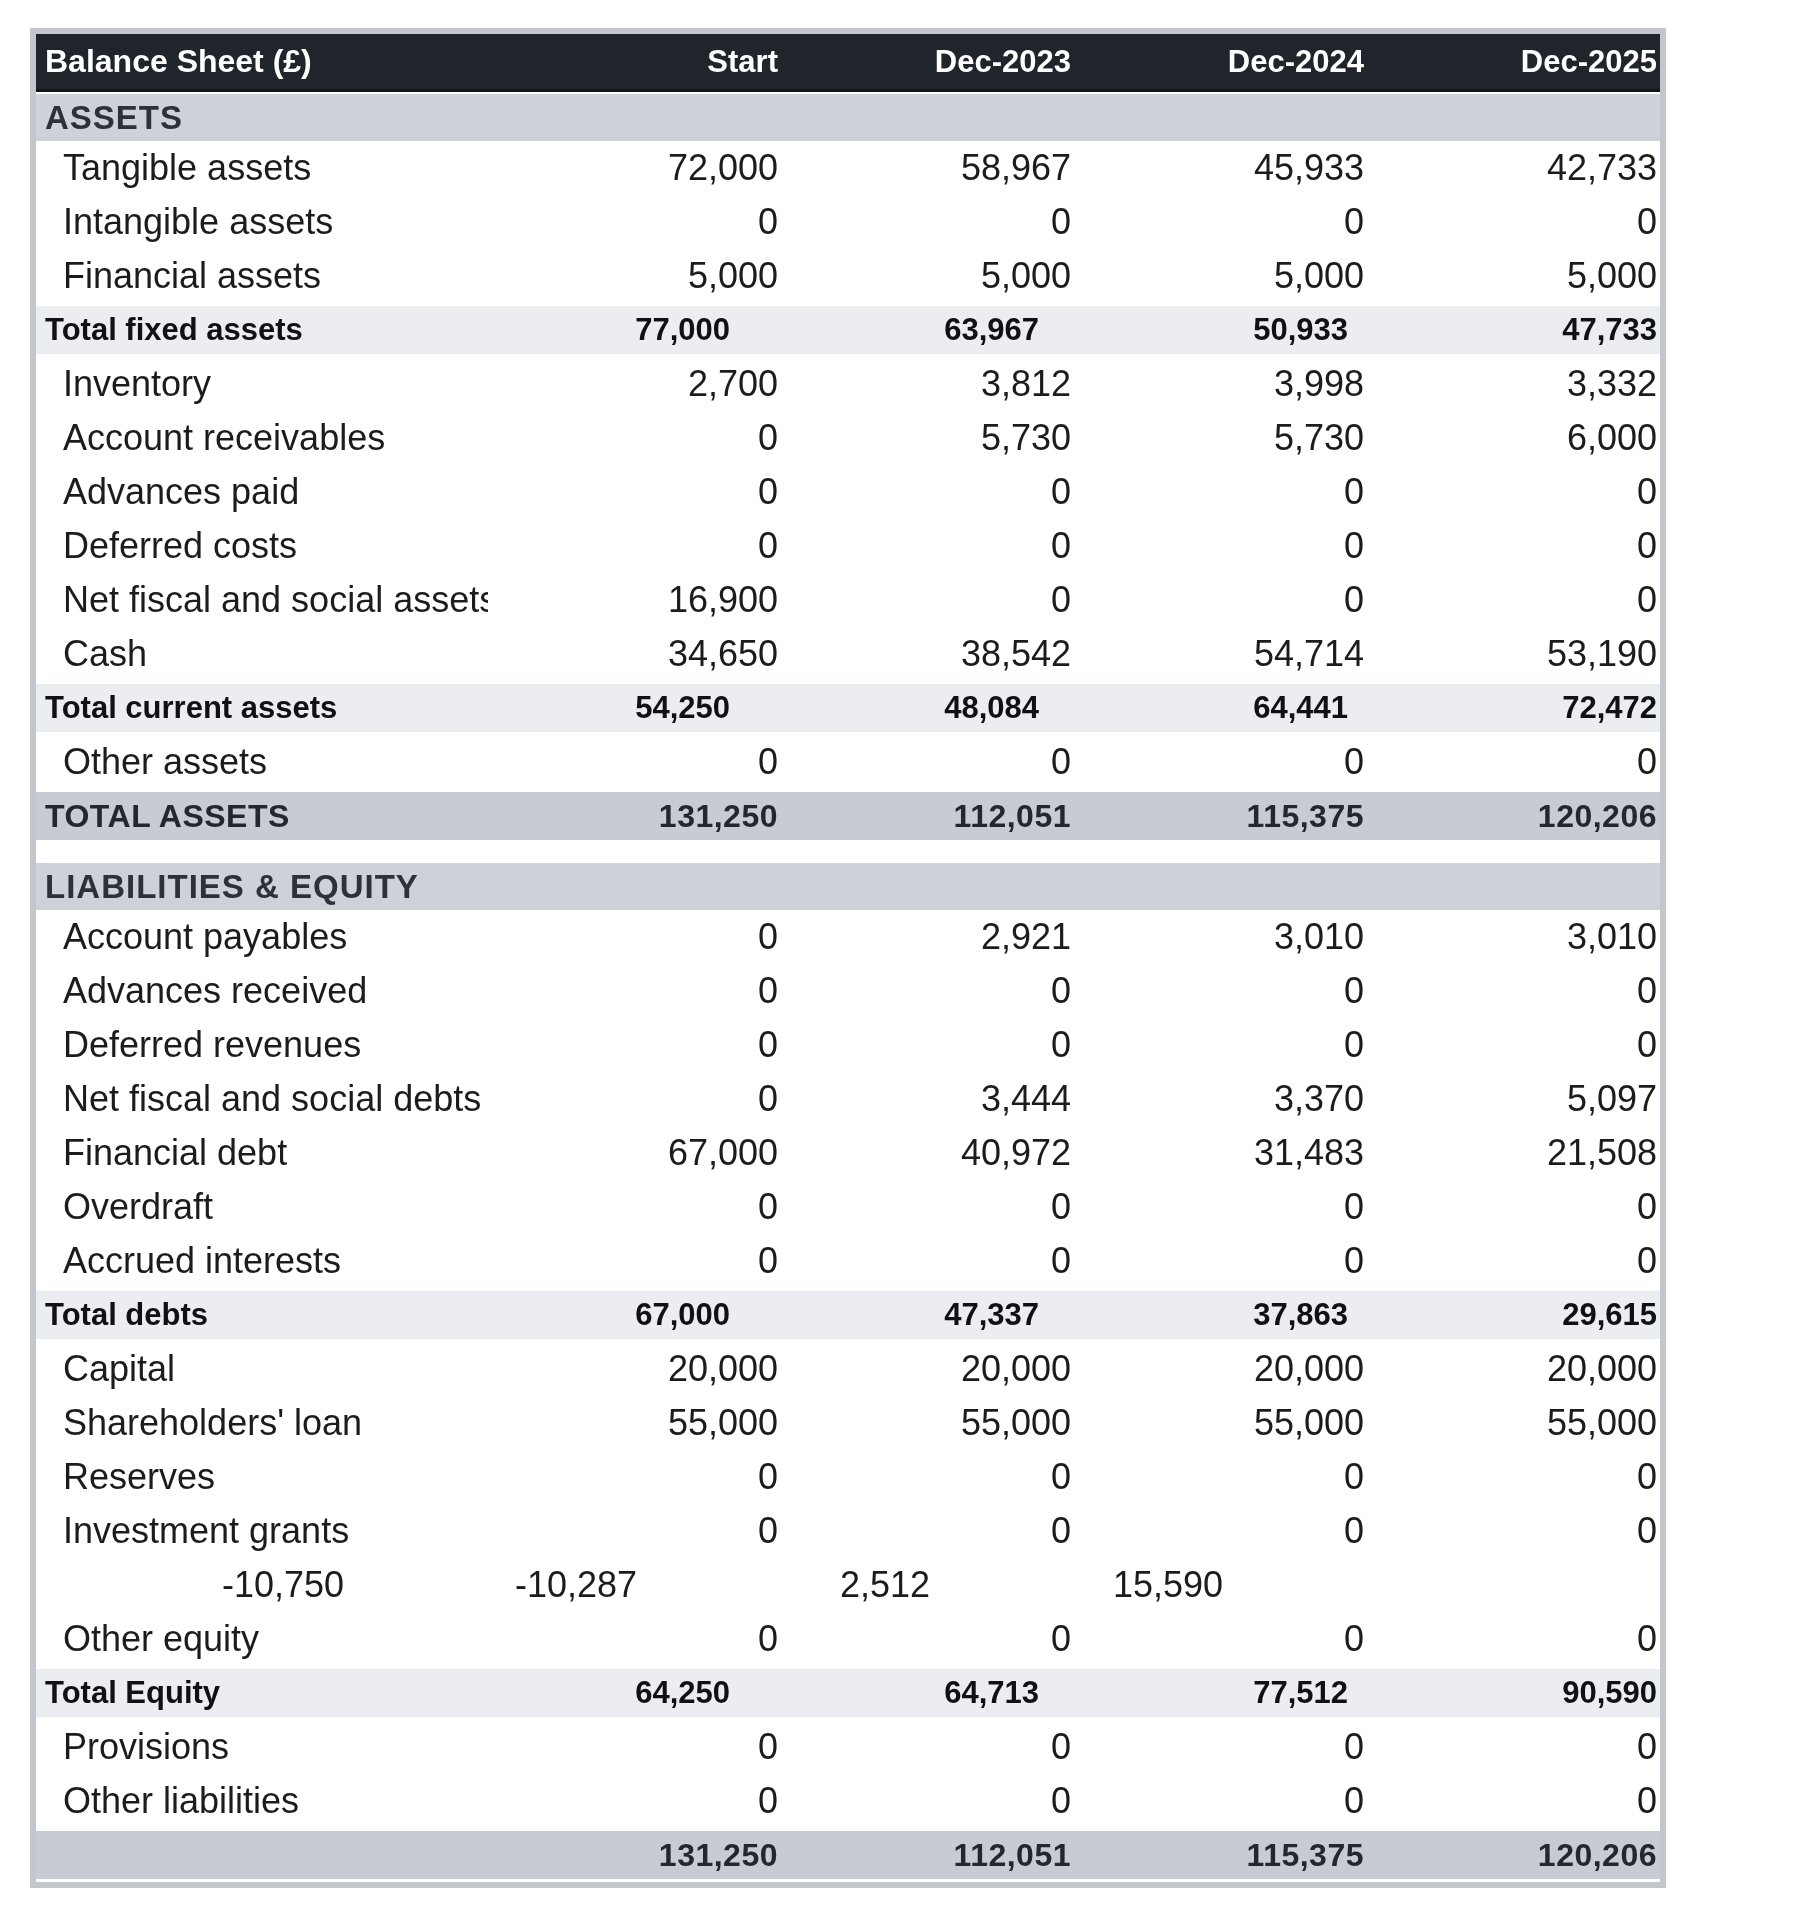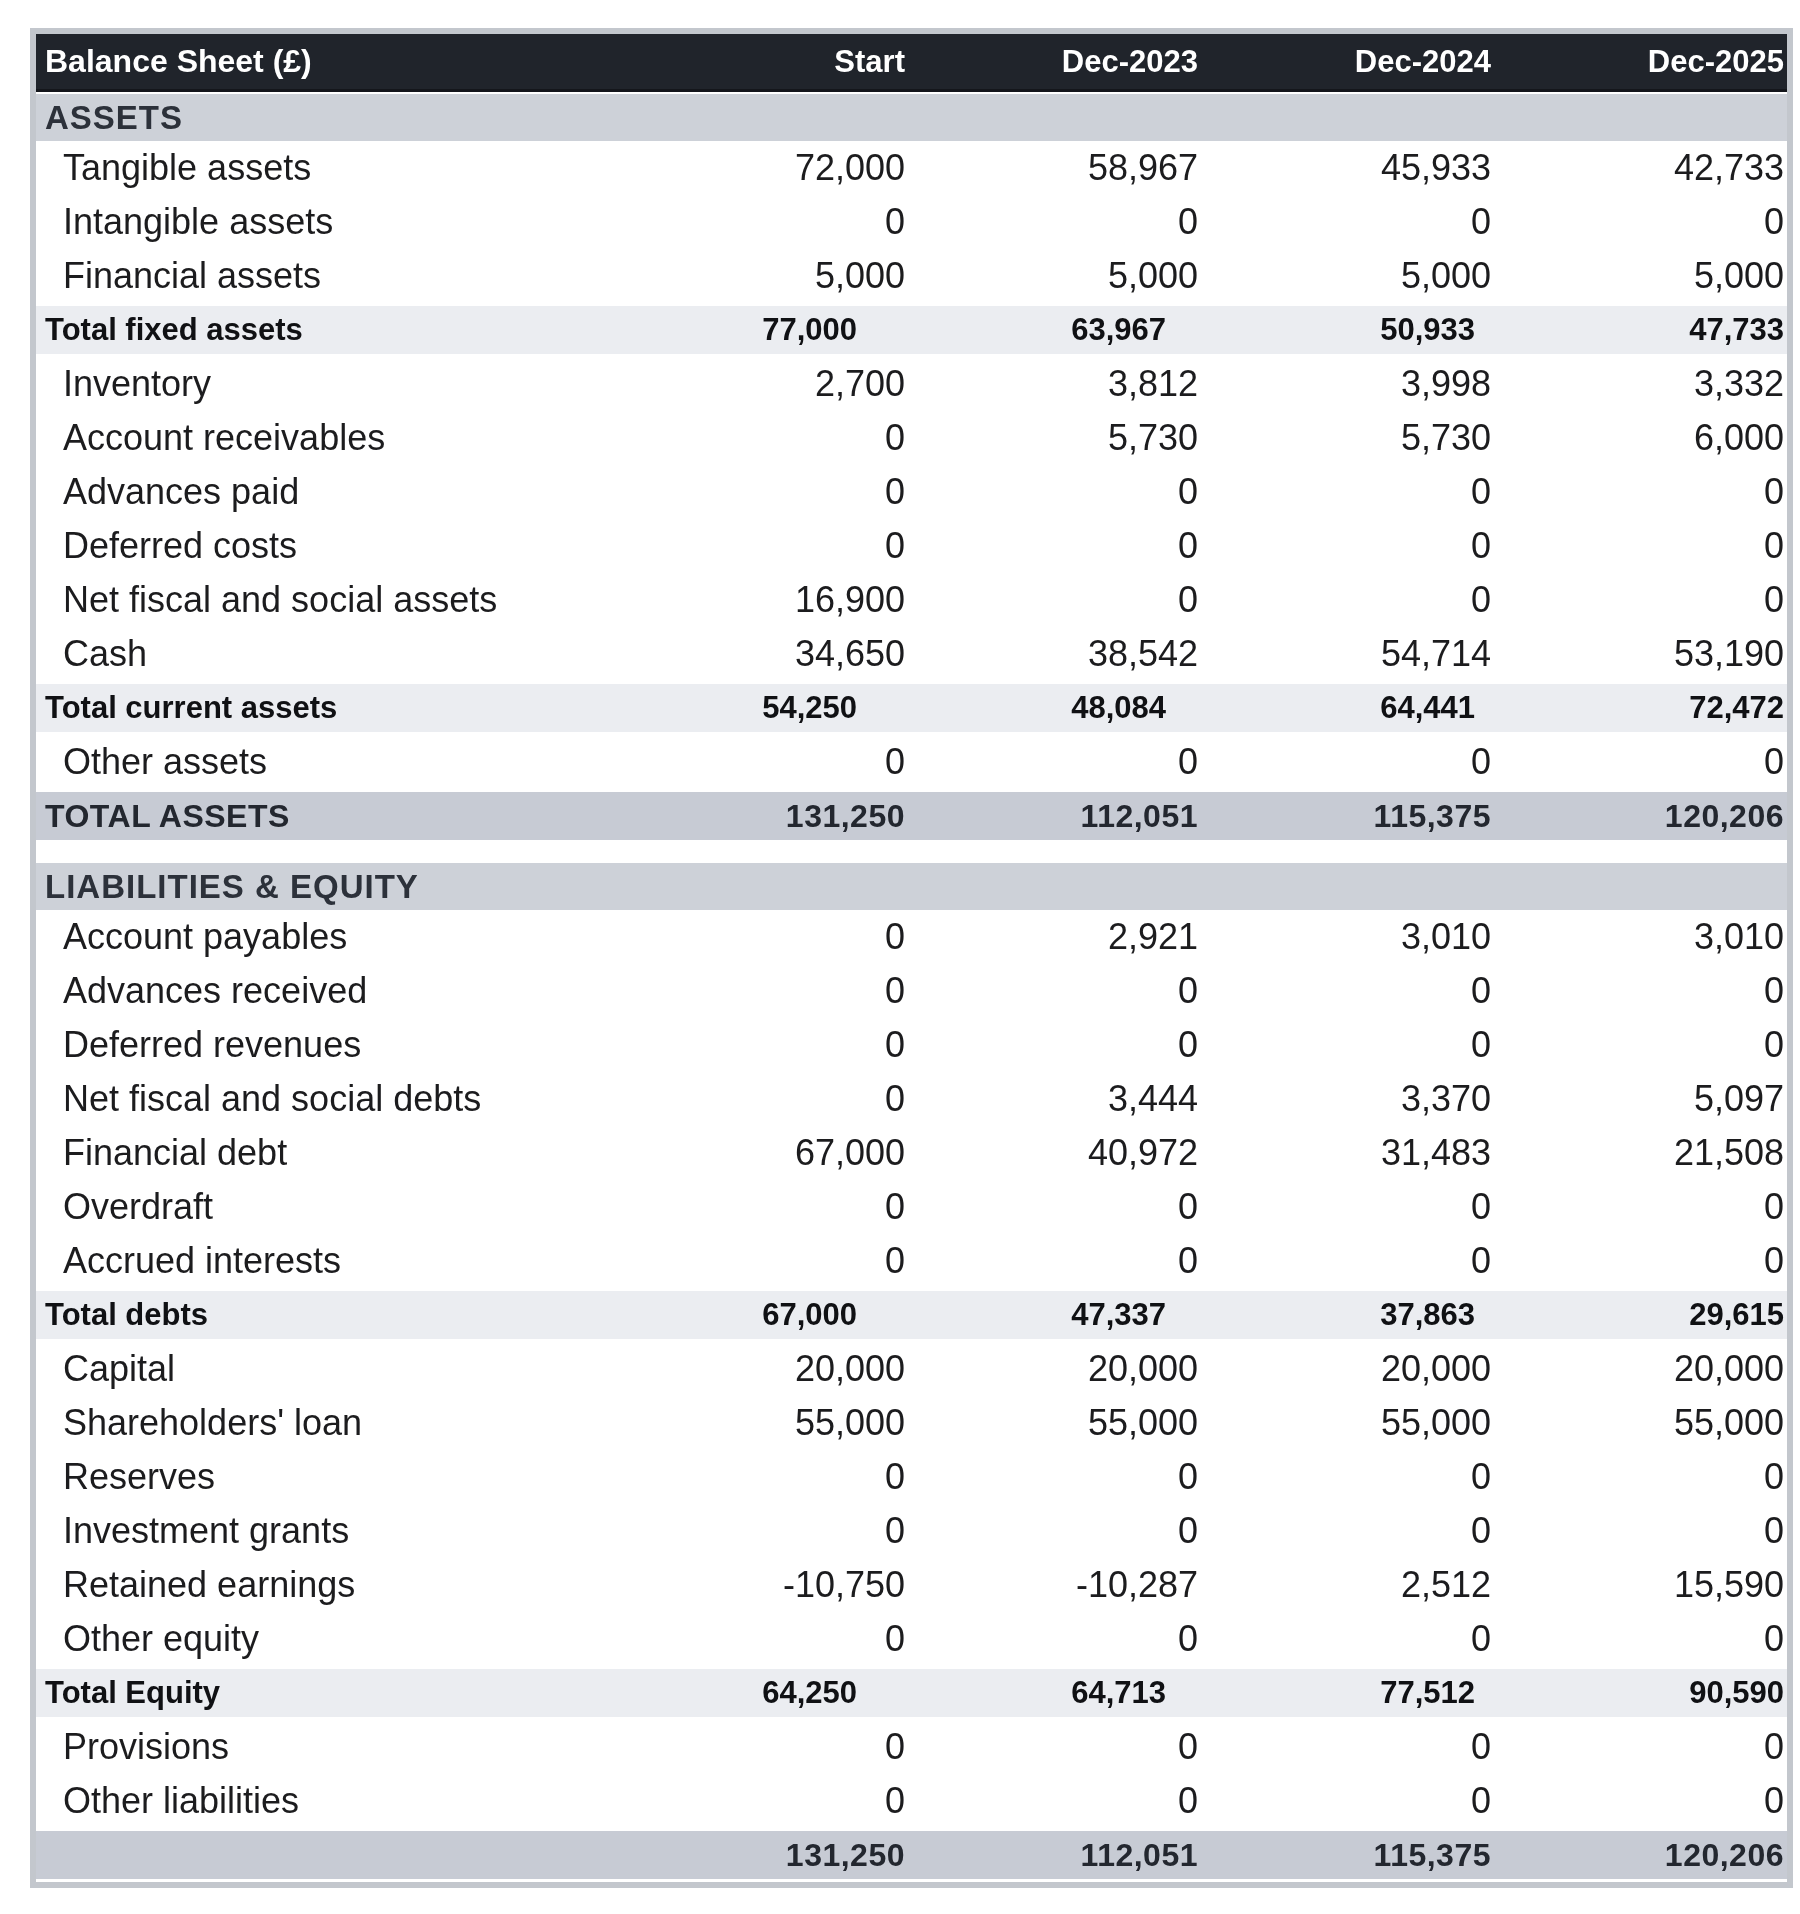--- a/index.html
+++ b/index.html
@@ -9,21 +9,21 @@
     font-family: "Liberation Sans", "DejaVu Sans", sans-serif;
   }
   body {
     width: 1800px;
     height: 1914px;
     overflow: hidden;
   }
   .frame {
     box-sizing: border-box;
     margin: 28px 30px 0 30px;
-    width: 1763px;
+    width: 1636px;
     border: 6px solid #c3c7cd;
     background: #14532d;
   }
   .row {
     display: flex;
     align-items: center;
     box-sizing: border-box;
     height: 54px;
     background: #ffffff;
   }
@@ -285,21 +285,20 @@
         <div class="cell num">0</div>
       </div>
       <div class="row normal">
         <div class="cell label">Investment grants</div>
         <div class="cell num">0</div>
         <div class="cell num">0</div>
         <div class="cell num">0</div>
         <div class="cell num">0</div>
       </div>
       <div class="row normal">
-        <div class="cell label">Retained earnings</div>
         <div class="cell num">-10,750</div>
         <div class="cell num">-10,287</div>
         <div class="cell num">2,512</div>
         <div class="cell num">15,590</div>
       </div>
       <div class="row normal">
         <div class="cell label">Other equity</div>
         <div class="cell num">0</div>
         <div class="cell num">0</div>
         <div class="cell num">0</div>

